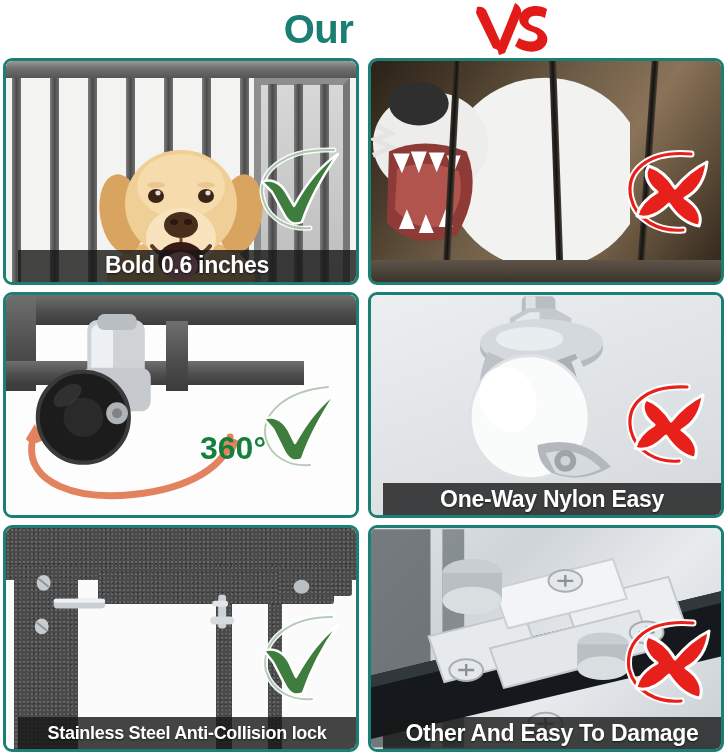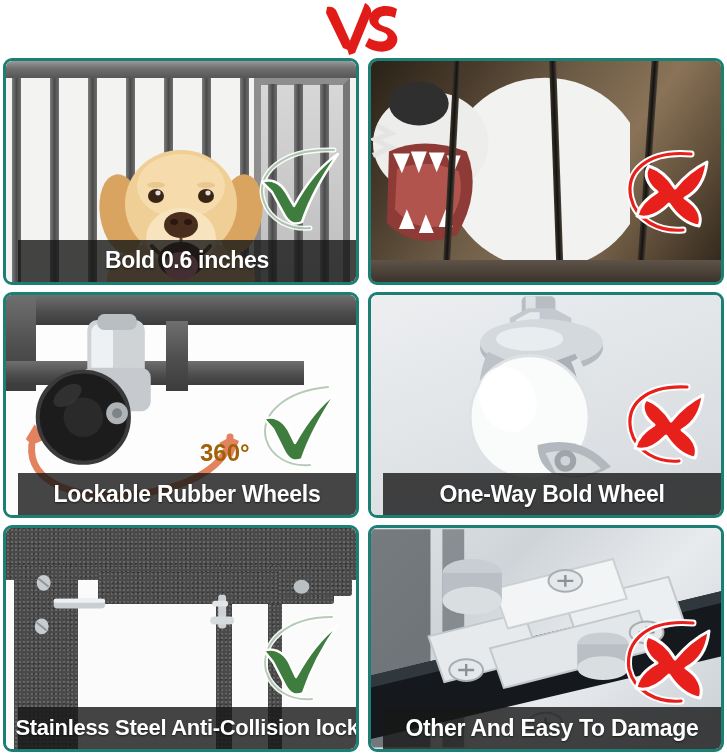--- a/index.html
+++ b/index.html
@@ -40,34 +40,34 @@
     border: 3px solid #1b7f73;
     border-radius: 9px;
     overflow: hidden;
     background: #ddd;
   }
   .photo { position: absolute; inset: 0; overflow: hidden; }
 
   
   .caption {
     position: absolute; left: 12px; right: 0; bottom: 0;
-    height: 42px;
+    height: 32px;
     background: rgba(22,22,22,0.80);
     display: flex; align-items: center; justify-content: center;
     z-index: 6;
   }
   .caption span {
     color: #ffffff;
     font-size: 23px;
     font-weight: bold;
     white-space: nowrap;
     letter-spacing: -0.3px;
     text-shadow: 0 1px 2px rgba(0,0,0,.6);
   }
-  .caption.tight span { font-size: 22px; }
+  .caption.tight span { font-size: 18px; }
 
   
   .badge { position: absolute; z-index: 5; }
   .badge svg { display: block; }
   .badge-check { right: 6px; bottom: 46px; width: 104px; height: 96px; }
   .badge-x { right: 4px; bottom: 44px; width: 96px; height: 92px; }
   .badge-check.mid { right: 10px; bottom: 44px; width: 96px; height: 90px; }
   .badge-x.mid { right: 8px; bottom: 46px; width: 92px; height: 88px; }
   .badge-check.low { right: 8px; bottom: 44px; width: 98px; height: 92px; }
   .badge-x.low { right: 2px; bottom: 40px; width: 100px; height: 94px; }
@@ -119,21 +119,21 @@
 
   
   .wheel-bg { position: absolute; inset: 0; background: #fdfdfd; }
   .frame-bar {
     position: absolute; background: linear-gradient(180deg,#6f6f6f,#4e4e4e 55%,#3c3c3c);
   }
   .wheel-art { position: absolute; left: 0; top: 0; width: 100%; height: 100%; }
   .wheel-art svg { display: block; width: 100%; height: 100%; }
   .deg-label {
     position: absolute; left: 194px; bottom: 48px;
-    font-size: 24px; font-weight: bold; color: #a16207;
+    font-size: 32px; font-weight: bold; color: #15803d;
     letter-spacing: 0px; z-index: 5;
   }
 
   
   .nylon-bg {
     position: absolute; inset: 0;
     background: linear-gradient(160deg,#eceef0 0%,#e2e5e8 45%,#d4d8dc 100%);
   }
   .nylon-art { position: absolute; inset: 0; }
   .nylon-art svg { display: block; width: 100%; height: 100%; }
@@ -159,20 +159,21 @@
   }
   .thin-art { position: absolute; inset: 0; }
   .thin-art svg { display: block; width: 100%; height: 100%; }
 </style>
 </head>
 <body>
 
 <div class="sheet">
 
   <div class="header">
+    <div class="hd-our"><span>Our</span></div>
 
     <div class="hd-vs">
       <svg viewBox="0 0 90 56" xmlns="http://www.w3.org/2000/svg" aria-hidden="true">
         <g fill="#e01b18">
           <path d="M8 6 C11 5 15 6 17 9 L31 40 L29 49 L24 47 L7 12 Z"></path>
           <path d="M46 2 C50 4 53 8 52 13 L36 52 L30 54 L28 47 L43 10 Z"></path>
           <path d="M78 8 C70 3 57 4 52 12 C47 20 53 27 61 30 C67 32 70 34 68 38 C65 42 56 41 50 37 L46 45 C55 52 70 53 76 45 C82 37 76 29 67 26 C61 24 58 22 60 18 C62 14 70 14 76 17 Z"></path>
         </g>
       </svg>
     </div>
@@ -327,23 +328,20 @@
       </div>
 
       <div class="badge badge-check mid">
         <svg viewBox="0 0 96 90" xmlns="http://www.w3.org/2000/svg" aria-hidden="true">
           <path d="M78 6 C34 10 10 34 16 58 C21 76 40 86 60 84" fill="none" stroke="#ffffff" stroke-width="5" opacity=".9" stroke-linecap="round"></path>
           <path d="M78 6 C34 10 10 34 16 58 C21 76 40 86 60 84" fill="none" stroke="#6f9a6f" stroke-width="2" opacity=".5" stroke-linecap="round"></path>
           <path d="M14 38 C22 34 32 38 38 48 L45 62 C57 40 70 24 86 12 C73 32 60 54 52 78 C44 82 38 78 34 70 L23 48 Z" fill="#3f7d3f" stroke="#ffffff" stroke-width="2.5" stroke-linejoin="round"></path>
         </svg>
       </div>
 
-      <div class="caption">
-        <span>Lockable Rubber Wheels</span>
-      </div>
     </div>
 
     <div class="panel">
       <div class="photo">
         <div class="nylon-bg"></div>
         <div class="nylon-art">
           <svg viewBox="0 0 353 220" xmlns="http://www.w3.org/2000/svg" aria-hidden="true">
 
             <rect x="152" y="0" width="34" height="32" rx="5" fill="#b7bdc2"></rect>
             <rect x="156" y="0" width="10" height="32" fill="#dde2e5"></rect>
@@ -373,21 +371,21 @@
 
       <div class="badge badge-x mid">
         <svg viewBox="0 0 92 88" xmlns="http://www.w3.org/2000/svg" aria-hidden="true">
           <path d="M66 6 C24 4 4 24 10 50 C15 70 36 82 58 80" fill="none" stroke="#ffffff" stroke-width="7" stroke-linecap="round"></path>
           <path d="M66 6 C24 4 4 24 10 50 C15 70 36 82 58 80" fill="none" stroke="#e8201c" stroke-width="3.2" stroke-linecap="round"></path>
           <path d="M82 14 C70 20 58 30 50 40 C44 30 36 22 25 18 C19 26 23 36 33 44 C23 50 16 58 14 67 C24 71 35 65 45 55 C53 67 62 75 74 77 C78 67 72 57 61 49 C72 43 80 32 82 14 Z" fill="#e8201c" stroke="#ffffff" stroke-width="3" stroke-linejoin="round"></path>
         </svg>
       </div>
 
       <div class="caption">
-        <span>One-Way Bold Wheel</span>
+        <span>One-Way Nylon Easy</span>
       </div>
     </div>
 
     <div class="panel">
       <div class="photo">
         <div class="latch-bg"></div>
 
         <div class="tex" style="left:0; right:0; top:0; height:40px;"></div>
         <div class="tex" style="left:8px; width:52px; top:0; bottom:0;"></div>
         <div class="tex" style="left:60px; width:12px; top:36px; bottom:0;"></div>

